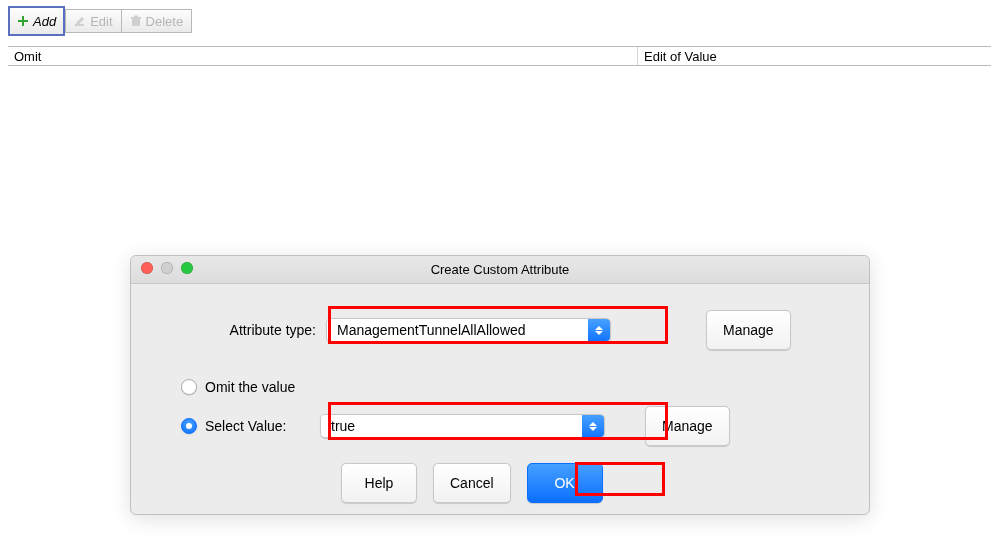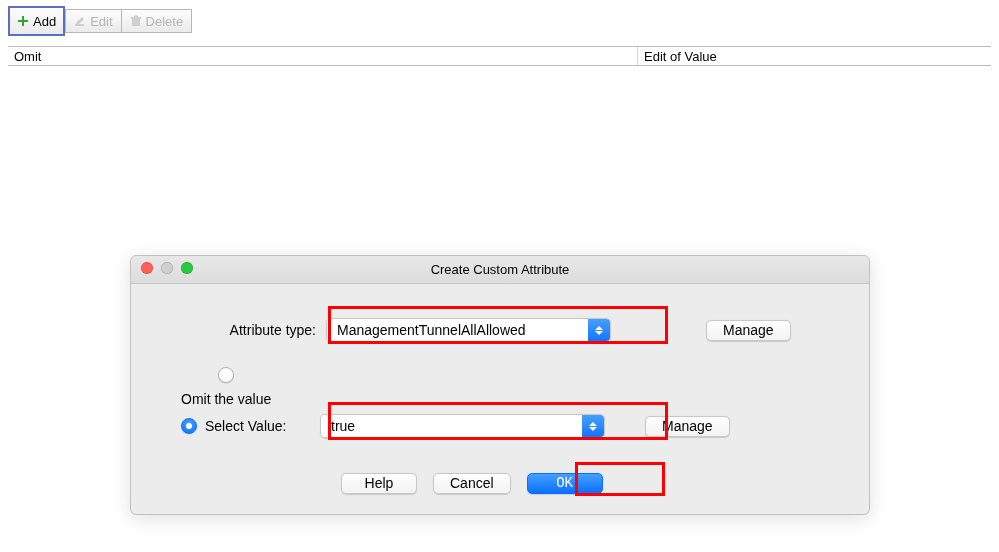--- a/index.html
+++ b/index.html
@@ -31,20 +31,21 @@
     background: linear-gradient(#fdfdfd, #eaeaea);
     font-size: 13px;
     margin-right: -1px;
     cursor: default;
   }
   .toolbar-btn.active {
     border: 2px solid #5a6fbf;
     padding: 13px 7px;
     height: 24px;
     margin-right: 0px;
+    font-style: italic;
   }
   .toolbar-btn.disabled {
     color: #b5b5b5;
   }
   .toolbar-btn .icon svg { display: block; }
 
   
   .table-header {
     position: absolute;
     left: 8px; right: 8px; top: 46px;
@@ -169,40 +170,39 @@
   
   .hl {
     position: absolute;
     border: 3px solid #ff0000;
     background: rgba(255,0,0,0.0);
     pointer-events: none;
   }
 
   
   .mac-btn {
-    height: 21px;
+    height: 40px;
     padding: 0 16px;
     border-radius: 5px;
     background: linear-gradient(#ffffff, #f2f2f2);
     border: 0.5px solid #c8c8c8;
     box-shadow: 0 0.5px 1px rgba(0,0,0,0.15);
     font-size: 14px;
     display: flex;
     align-items: center;
     justify-content: center;
     cursor: default;
   }
 
   
   .radio-row {
     display: flex;
     align-items: center;
     gap: 8px;
     padding-left: 50px;
-    flex-direction: column;
   }
   .radio {
     width: 16px; height: 16px;
     border-radius: 50%;
     border: 1px solid #b1b1b1;
     background: #fff;
     box-shadow: 0 0.5px 1px rgba(0,0,0,0.15);
     position: relative;
     display:inline-block;
   }
@@ -228,21 +228,20 @@
     display: flex;
     gap: 16px;
     padding-left: 210px;
     align-items: center;
   }
   .mac-btn.primary {
     background: linear-gradient(#46a0ff, #0a6fff);
     color: #fff;
     border-color: #0a6fff;
     min-width: 76px;
-    font-family: Liberation Mono, monospace;
   }
   .mac-btn.std { min-width: 76px; }
 
 </style>
 </head>
 <body>
 
 <div class="toolbar">
   <div class="toolbar-btn active">
     <span class="icon">

